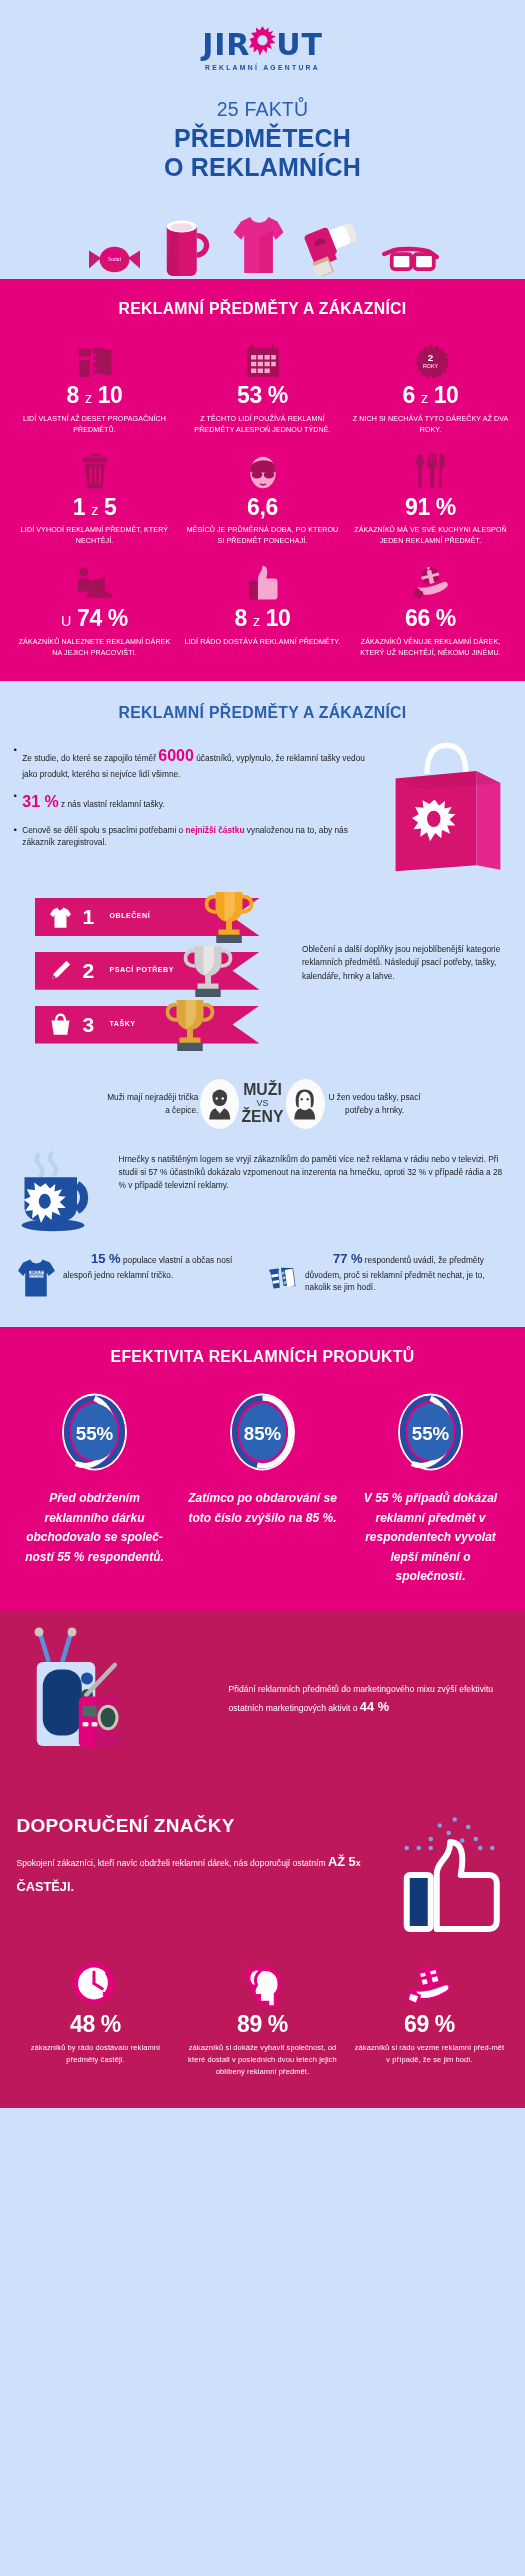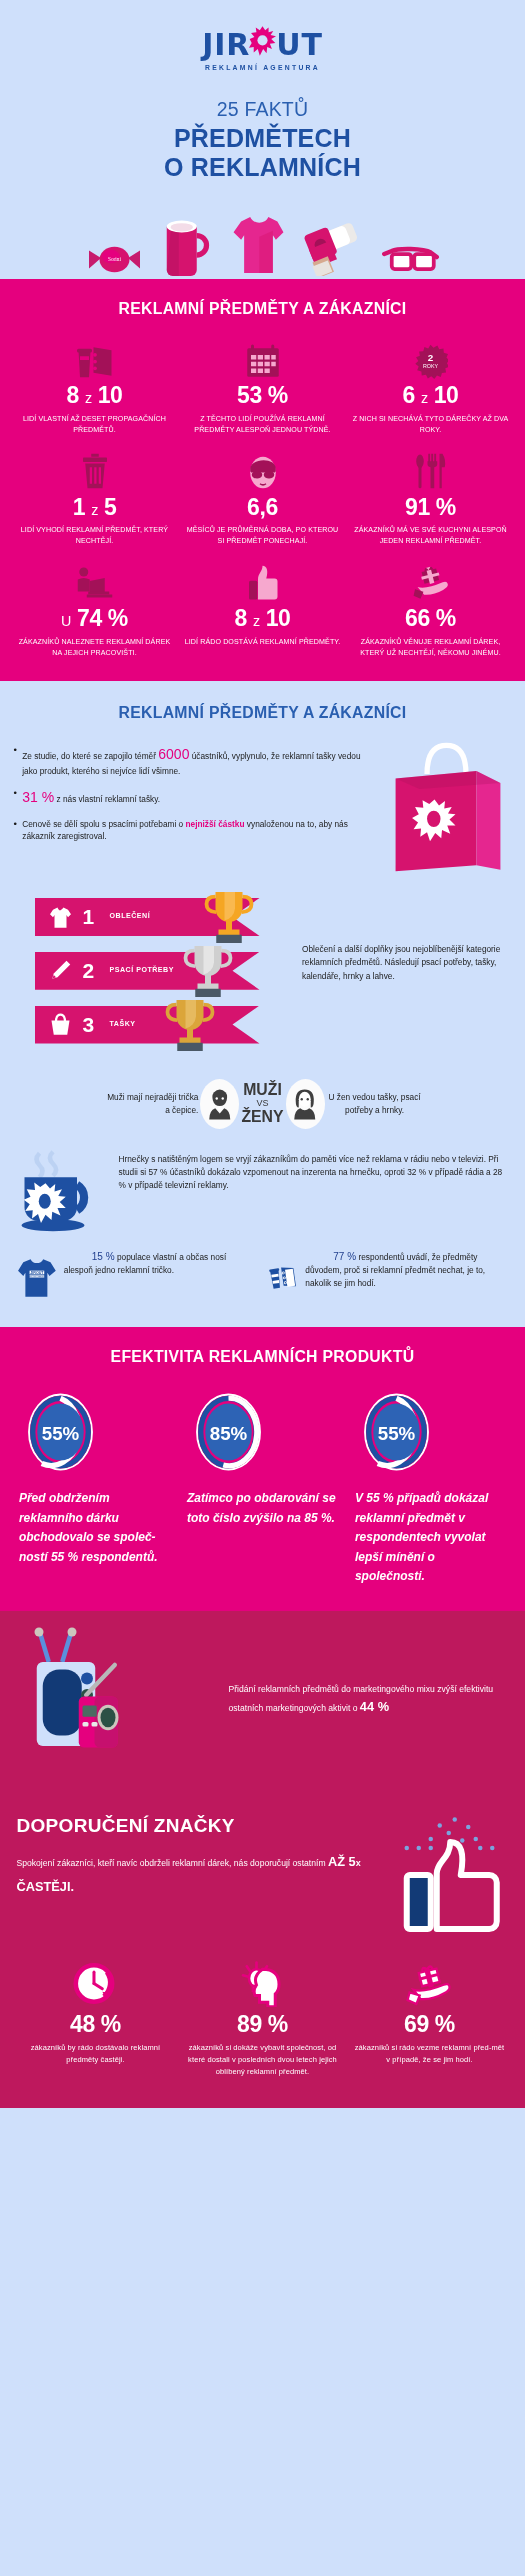--- a/index.html
+++ b/index.html
@@ -128,21 +128,21 @@
   .bullet {
     display: flex;
     font-size: 8.3px;
     line-height: 1.45;
     color: #1b1b1b;
     margin-bottom: 10.5px;
     font-family: "Liberation Sans", sans-serif;
   }
   .bullet .dot { color: #1b1b1b; margin-right: 5.3px; font-size: 9.8px; line-height: 1.3; }
   .hl-pink { color: #e5007e; font-weight: bold; }
-  .hl-pink-lg { color: #e5007e; font-weight: normal; font-size: 14px; text-align: center; }
+  .hl-pink-lg { color: #e5007e; font-weight: bold; font-size: 16px; text-align: center; }
   .bag-wrap { flex: 0 0 128px; display:flex; align-items:flex-start; justify-content:center; padding-top: 4.5px;}
 
   
   .rank-wrap { display: flex; padding: 3px 13.5px 6px; gap: 10.5px; }
   .rank-col { flex: 0 0 278px; }
   .rank-row {
     position: relative;
     height: 44px;
     margin-bottom: 9.8px;
   }
@@ -185,25 +185,25 @@
   .mvw-mid .vs { font-size: 9px; display: block; margin: 0.8px 0; }
 
   
   .mug-row { display: flex; padding: 7.5px 16.5px 10.5px; gap: 12px; align-items: flex-start;}
   .mug-para { flex: 1; font-size: 8.3px; line-height: 1.58; color: #1b1b1b; padding-top: 3px;}
 
   
   .two-facts { display: flex; padding: 4.5px 16.5px 19.5px; gap: 13.5px; }
   .fact { flex: 1; display: flex; gap: 7.5px; align-items: flex-start; }
   .fact-txt { font-size: 8.3px; line-height: 1.5; color: #1b1b1b; padding-top: 1.5px;}
-  .fact-txt .n { font-size: 10px; font-weight: normal; color: #23418f; margin-left: 28px; }
+  .fact-txt .n { font-size: 13px; font-weight: bold; color: #23418f; margin-left: 28px; }
 
   
   .gauges { display: flex; justify-content: space-around; padding: 16.5px 10.5px 6px; }
-  .gauge-col { width: 30%; }
+  .gauge-col { width: 30%; text-align: center; }
   .gauge-cap { color: #fff; font-size: 12px; line-height: 1.62; margin-top: 9px; font-weight: bold; font-style: italic;}
 
   
   .tv-row { display: flex; padding: 15px 16.5px 19.5px; gap: 9px; align-items: center;}
   .tv-text { flex: 1; color: #ffffff; font-size: 8.6px; line-height: 1.62; }
   .tv-text .big { font-size: 12.8px; font-weight: bold; }
 
   
   .reco { display: flex; padding: 19.5px 16.5px 7.5px; align-items: flex-start; gap: 7.5px;}
   .reco-left { flex: 1; }

